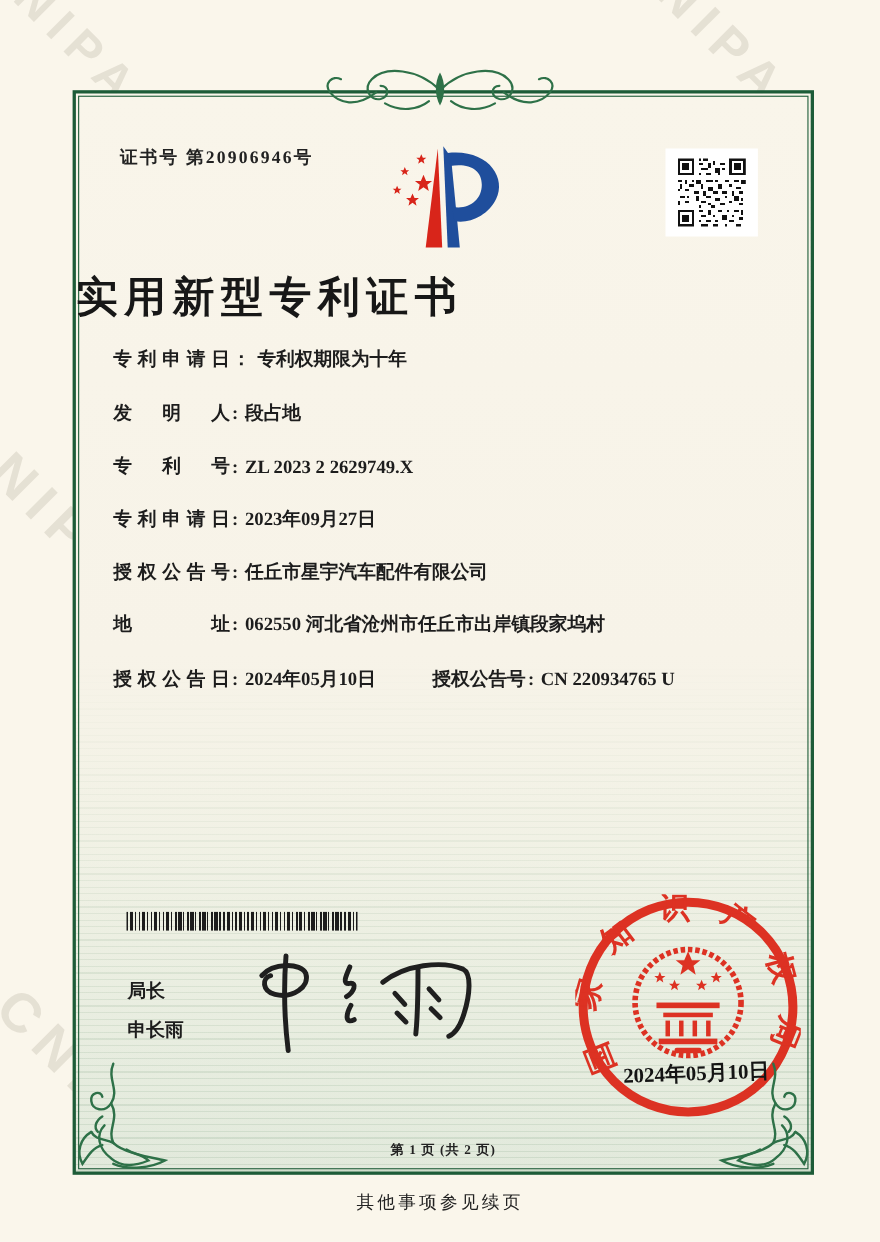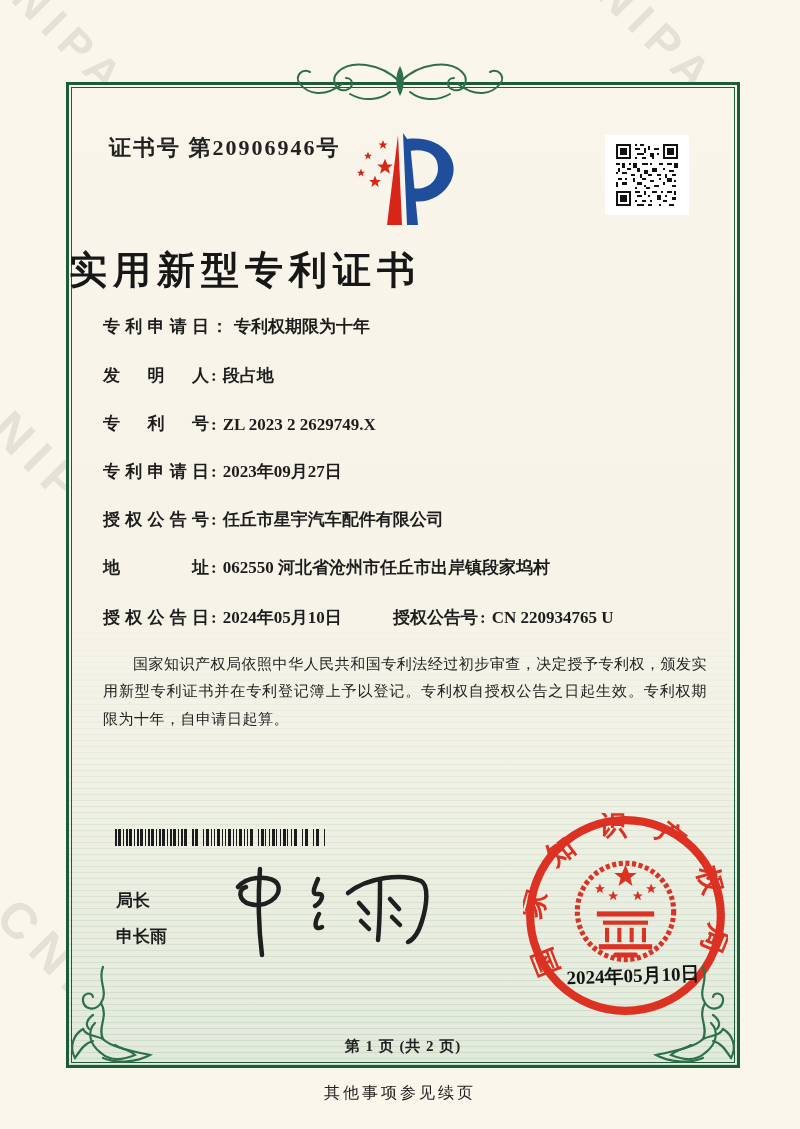--- a/index.html
+++ b/index.html
@@ -21,21 +21,21 @@
     background:
       linear-gradient(180deg, #F9F5EA 0%, #F7F3E8 52%, rgba(247,243,232,0.35) 78%, rgba(240,241,229,0.15) 100%),
       repeating-linear-gradient(0deg, rgba(105,148,112,0.20) 0px, rgba(105,148,112,0.20) 1px, transparent 1px, transparent 6px),
       linear-gradient(180deg,#F7F3E8 0%,#E9EFE1 70%,#DFE8DA 100%);
   }
   .frame-inner {
     position:absolute; inset:2px; border:1px solid #1D5C38; pointer-events:none;
   }
   .orn { position:absolute; pointer-events:none; }
   .cert-no {
-    position:absolute; left:40px; top:48px; font-size:22px; font-weight:600;
+    position:absolute; left:40px; top:48px; font-size:16px; font-weight:600;
     color:#222; letter-spacing:2px;
   }
   .logo { position:absolute; left:272px; top:42px; width:130px; height:102px; }
   .qr-box {
     position:absolute; left:536px; top:50px; width:84px; height:80px;
     background:#fff; display:flex; align-items:center; justify-content:center;
   }
   .title {
     position:absolute; left:0; top:160px; width:100%; text-align:left;
     font-size:38px; font-weight:bold; color:#171717; letter-spacing:6px;
@@ -61,21 +61,21 @@
   .signer .line2 { margin-top:13px; }
   .signature { position:absolute; left:148px; top:776px; width:230px; height:100px; }
   .seal { position:absolute; left:454px; top:728px; width:205px; height:205px; }
   .seal-date {
     position:absolute; left:479px; top:878px; width:170px; text-align:center;
     font-size:19px; font-weight:bold; color:#141414; transform:rotate(-2deg);
     letter-spacing:0px; white-space:nowrap;
   }
   .page-num {
     position:absolute; left:0; top:952px; width:100%; text-align:center;
-    font-size:15px; font-weight:600; color:#222; letter-spacing:1px;
+    font-size:12px; font-weight:600; color:#222; letter-spacing:1px;
   }
   .cont-note {
     position:absolute; left:0; top:1083px; width:100%; text-align:center;
     font-size:16px; color:#222; letter-spacing:3px; font-weight:500;
   }
 </style>
 </head>
 <body>
 
 <div class="page">
@@ -220,21 +220,20 @@
       </div>
       <div class="frow" style="top:291px;">
         <span class="flabel">授权公告日</span><span class="fcolon">:</span><span>2024年05月10日</span>
       </div>
       <div class="frow2-item" style="left:290px; top:291px;">
         <span>授权公告号</span><span class="fcolon">:</span><span>CN 220934765 U</span>
       </div>
     </div>
 
     <div class="paras">
-      <p>国家知识产权局依照中华人民共和国专利法经过初步审查，决定授予专利权，颁发实用新型专利证书并在专利登记簿上予以登记。专利权自授权公告之日起生效。专利权期限为十年，自申请日起算。</p>
     </div>
 
     <div class="barcode"></div>
 
     <div class="signer">
       <div>局长</div>
       <div class="line2">申长雨</div>
     </div>
 
     <div class="signature">

